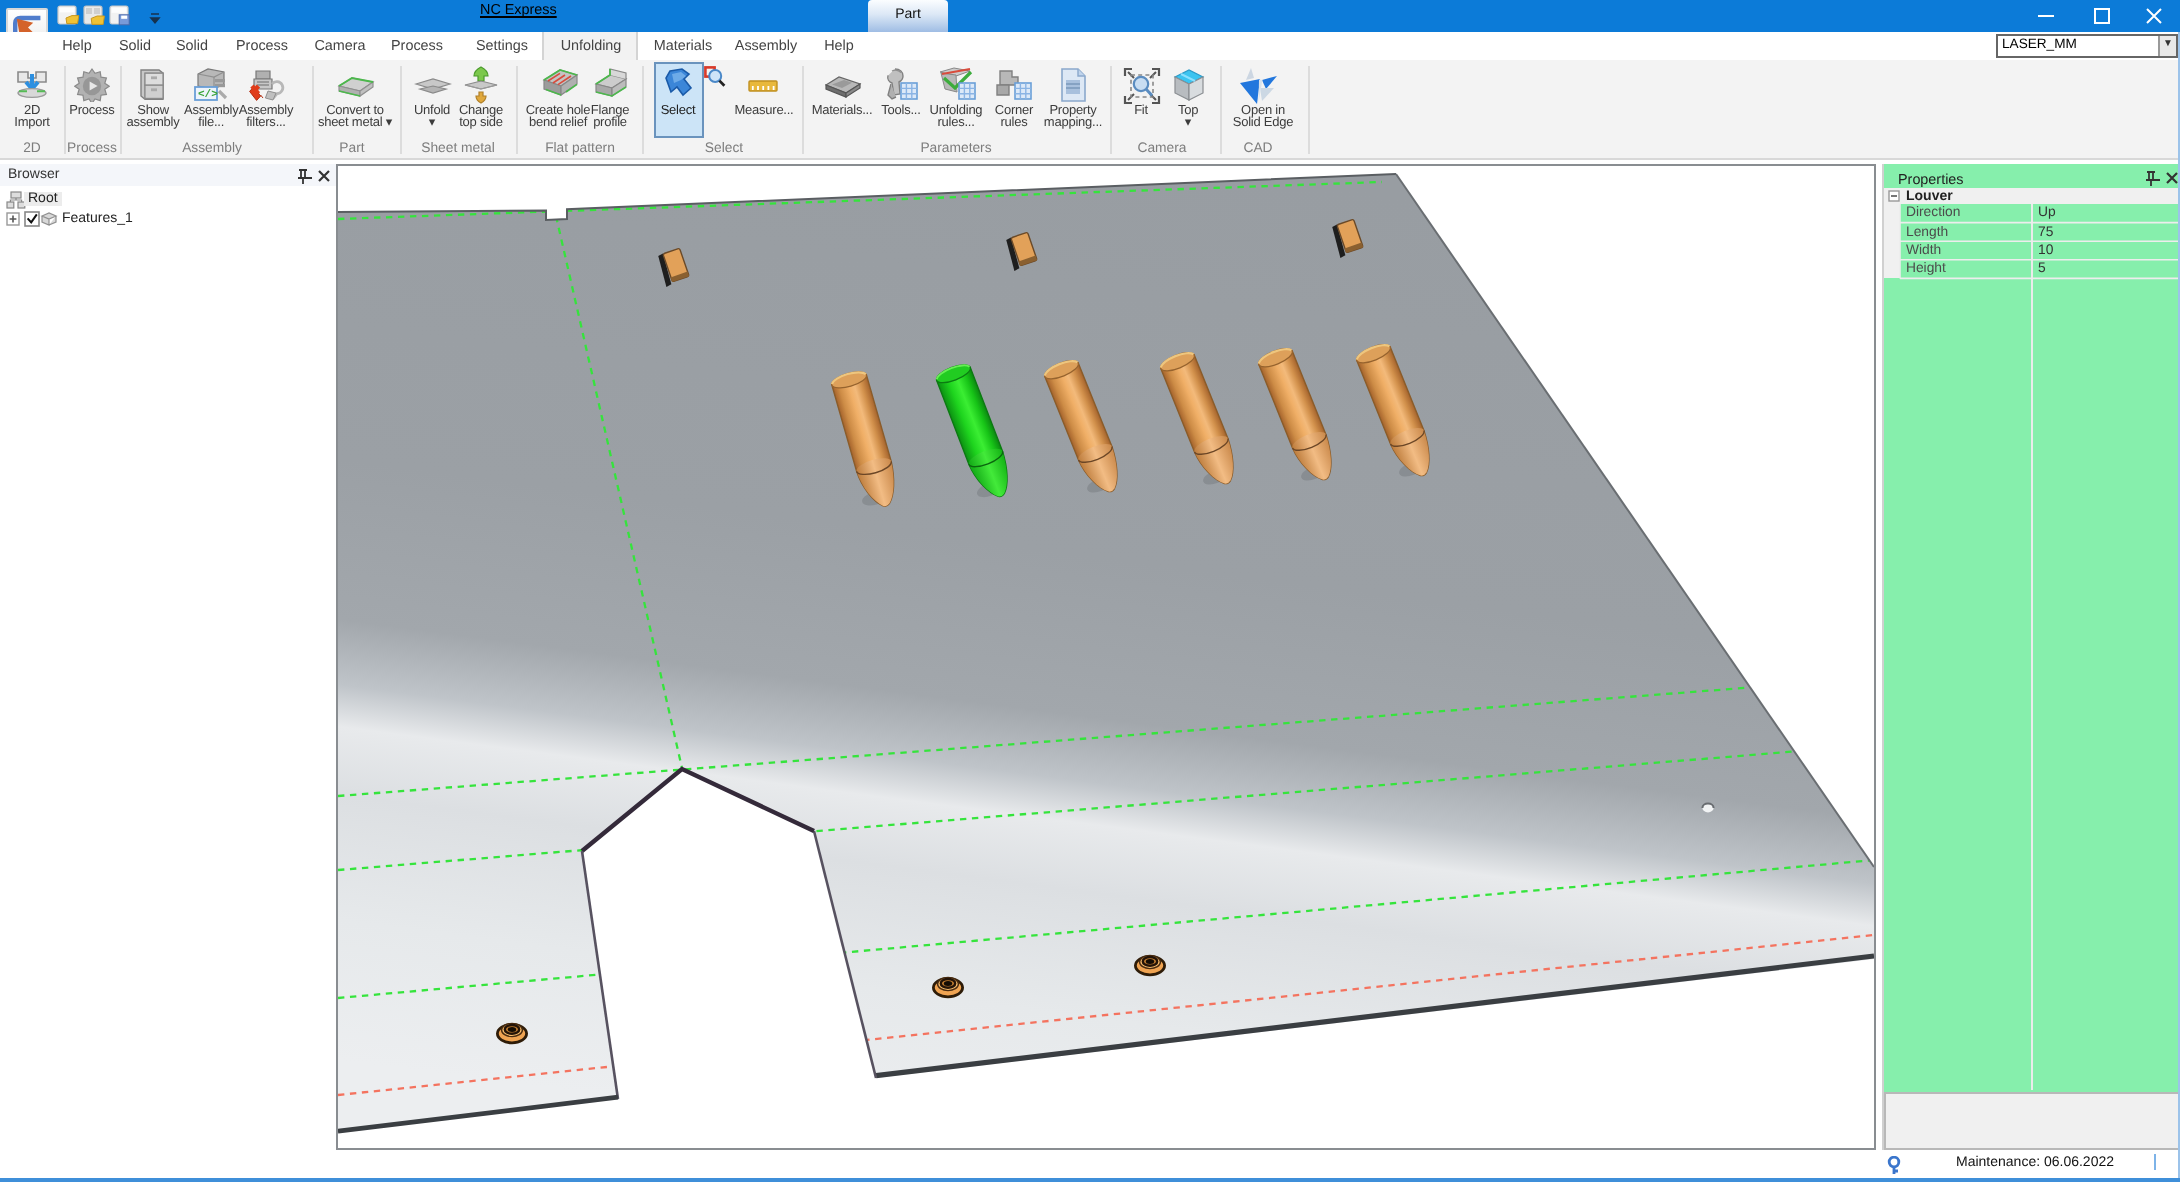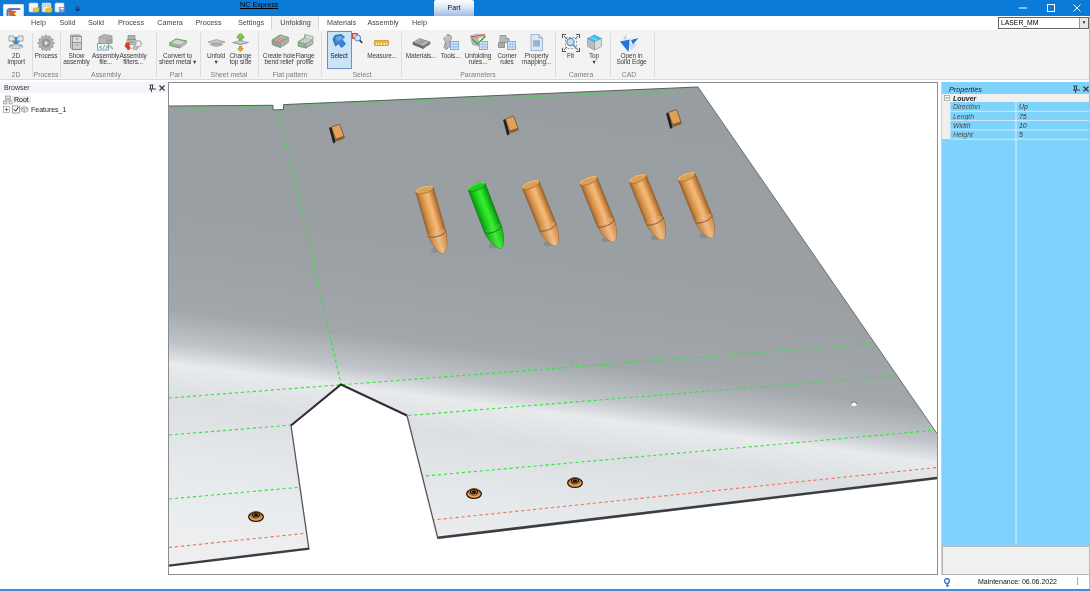--- a/index.html
+++ b/index.html
@@ -33,22 +33,22 @@
   .rgroup { position:absolute; top:41px; font-size:6.9px; color:#7d7d7d; text-align:center; }
   .rsep  { position:absolute; top:3px; width:1px; height:44px; background:#dcdcdc; }
   #selbtn { position:absolute; left:327px; top:1px; width:25px; height:38px; background:#cce4f7;
     border:1px solid #6a93bd; }
 
   
   #browser { position:absolute; left:0; top:82px; width:168px; height:493px; background:#fff; }
   #browserhdr { position:absolute; left:0; top:0; width:168px; height:11px; background:#f4f6fa; font-size:7px; color:#333; }
   #viewport { position:absolute; left:168px; top:82px; width:770px; height:493px; background:#fff;
     border:1px solid #898d91; }
-  #props { position:absolute; left:941px; top:82px; width:149px; height:493px; background:#7dd3fc;
-    border-left:1px solid #d0d0d0;font-style:italic; }
+  #props { position:absolute; left:941px; top:82px; width:149px; height:493px; background:#86efac;
+    border-left:1px solid #d0d0d0; }
   .prow { position:absolute; left:0; width:149px; height:9.3px; font-size:6.9px; color:#4c4c4c; }
   .prow .lab { position:absolute; left:11px; top:1.4px; }
   .prow .val { position:absolute; left:77px; top:1.4px; color:#333; }
   .pstrip { position:absolute; left:0; width:8px; background:#f0f0f0; }
 
   
   #status { position:absolute; left:0; top:575px; width:1090px; height:13px; background:#fff; font-size:7px; color:#111; }
   #bluebottom { position:absolute; left:0; top:589px; width:1090px; height:2px; background:#3f8fd9; }
 </style>
 </head>

